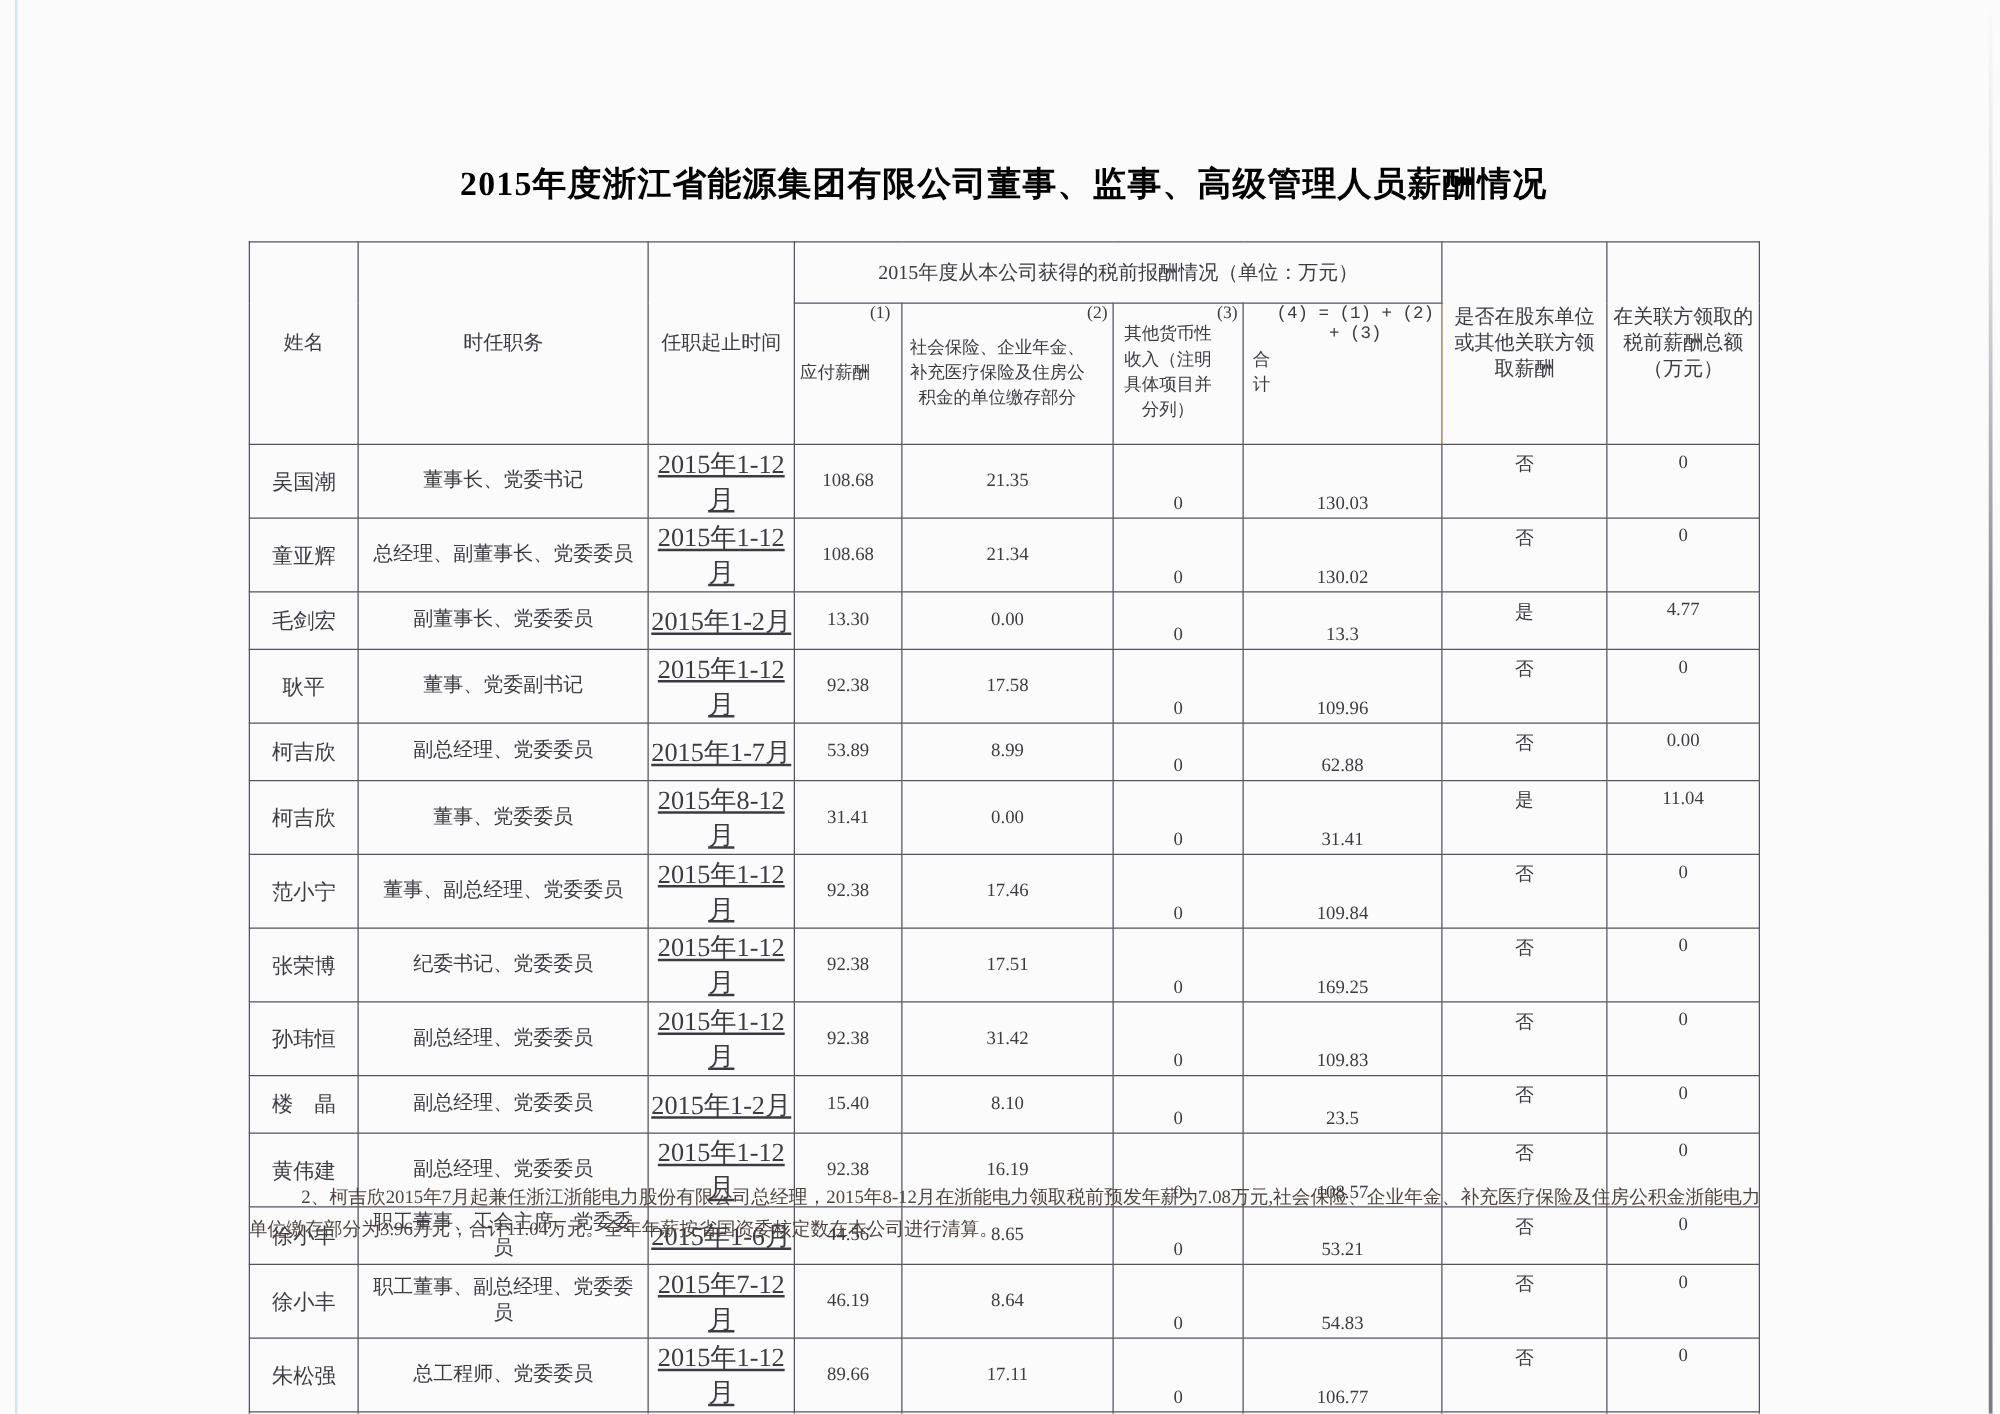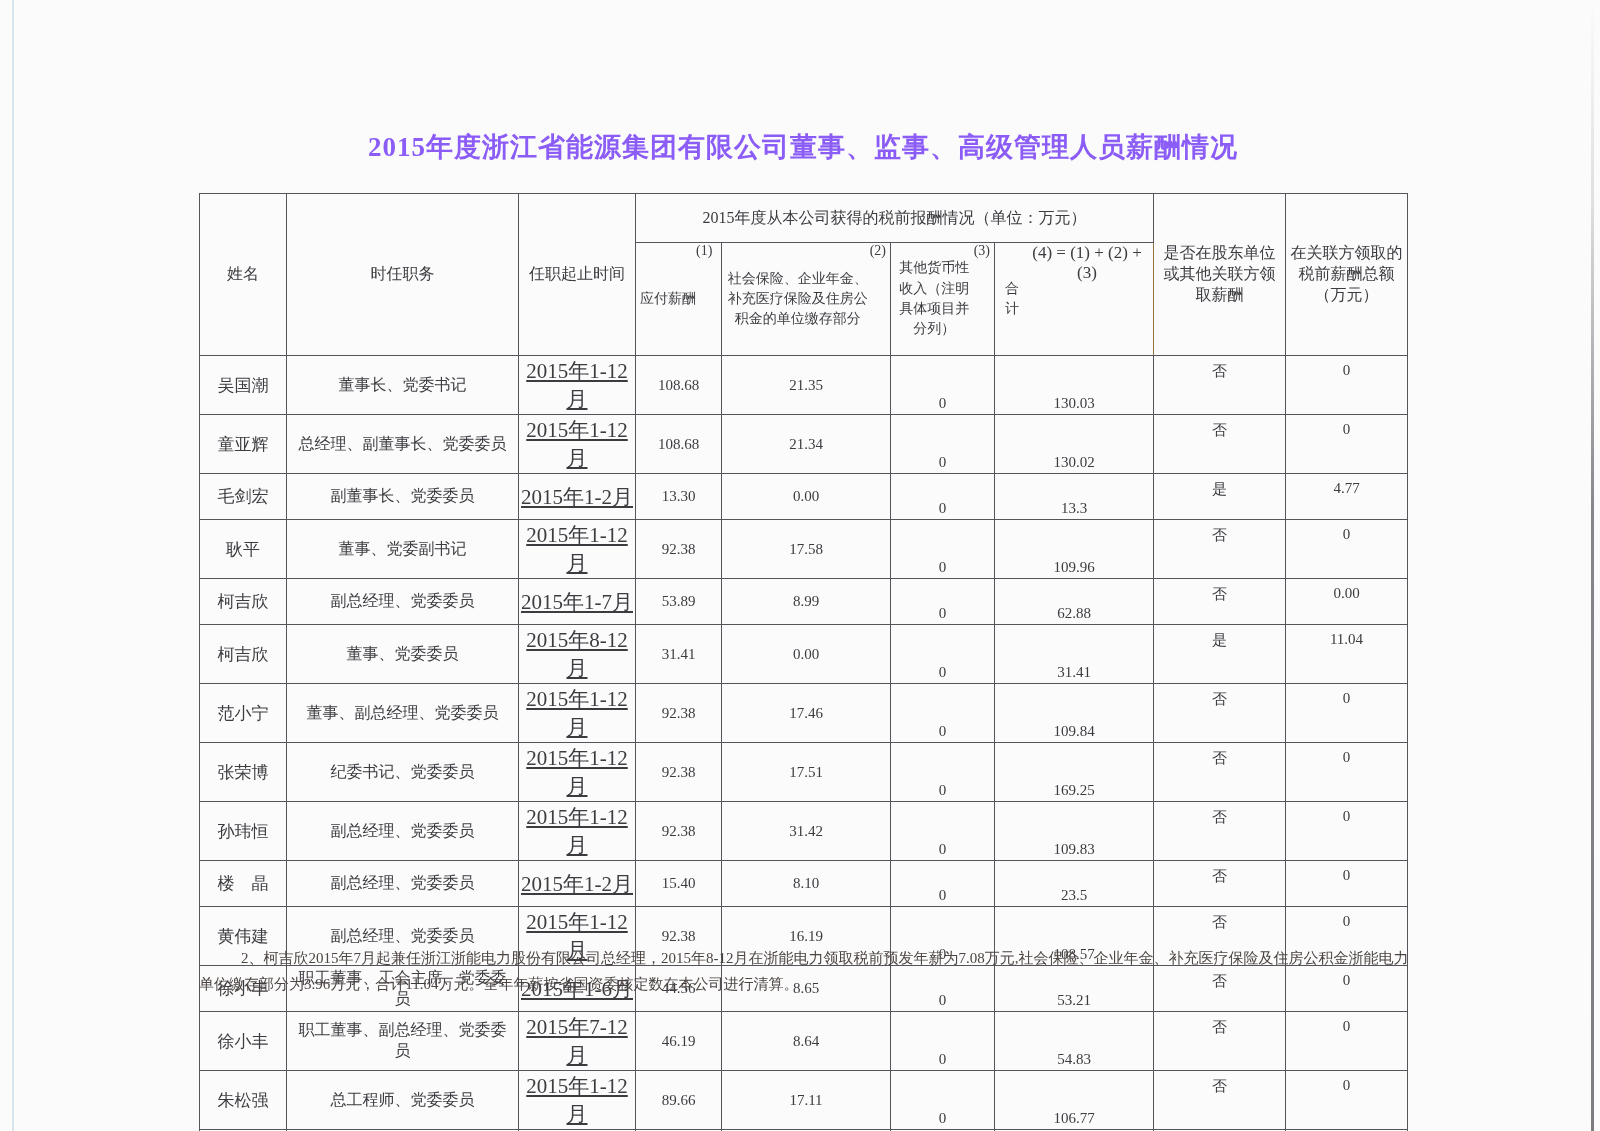--- a/index.html
+++ b/index.html
@@ -18,42 +18,42 @@
     position:absolute; left:12px; top:0; width:2px; height:100%;
     background:#cfe0e8; opacity:.8;
   }
   .scan-edge-right {
     position:absolute; left:1591px; top:0; width:3px; height:100%;
     background:linear-gradient(to bottom, rgba(140,140,146,0) 0%, rgba(140,140,146,.25) 18%, #85858b 45%, #7c7c82 100%);
   }
   .doc-title {
     position:absolute; left:199px; top:129px; width:1208px;
     text-align:center;
-    font-size:27px; font-weight:bold; color:#8b5cf6;
+    font-size:27px; font-weight:bold; color:#000000;
     letter-spacing:1px;
   }
   table.salary-table {
     position:absolute; left:199px; top:193px; width:1208px;
     border-collapse:collapse; table-layout:fixed;
     color:#3c3c40;
   }
   .salary-table th, .salary-table td {
     border:1px solid #54545a;
     font-weight:normal;
     text-align:center;
     overflow:hidden;
   }
   tr.head-group th { height:46px; font-size:16px; }
   tr.head-sub th  { height:112px; font-size:14px; padding:0 4px; }
   th.rowspan-head { font-size:17px; padding:0 4px; }
   th.rowspan-head.small { font-size:16px; }
   .subwrap { display:flex; height:112px; }
   .sublabel { margin:auto 0; line-height:1.45; }
   .subidx { padding-bottom:8px; font-size:14px; }
-  .subidx.formula { font-size:17px; letter-spacing:0; }
+  .subidx.formula { font-size:14px; letter-spacing:0;font-family:Liberation Mono, monospace; }
   tbody td { height:38px; font-size:15px; vertical-align:middle; }
   tbody td:nth-child(1) { font-size:17px; }
   tbody td:nth-child(2) { font-size:16px; padding:0 8px; line-height:1.3; }
   tbody td:nth-child(3) { font-size:21px;text-decoration:underline; }
   tbody td:nth-child(6), tbody td:nth-child(7) { vertical-align:bottom; padding-bottom:2px; }
   tbody td:nth-child(8), tbody td:nth-child(9) { vertical-align:top; padding-top:6px; }
   
   tbody td:nth-child(7), tr.head-sub th:nth-child(4) { border-left-color:#3d9dac; }
   tbody td:nth-child(8), tr.head-group th:nth-child(5) { border-left-color:#96703c; }
   tbody td:nth-child(9), tr.head-group th:nth-child(6) { border-left-color:#3d9dac; }

